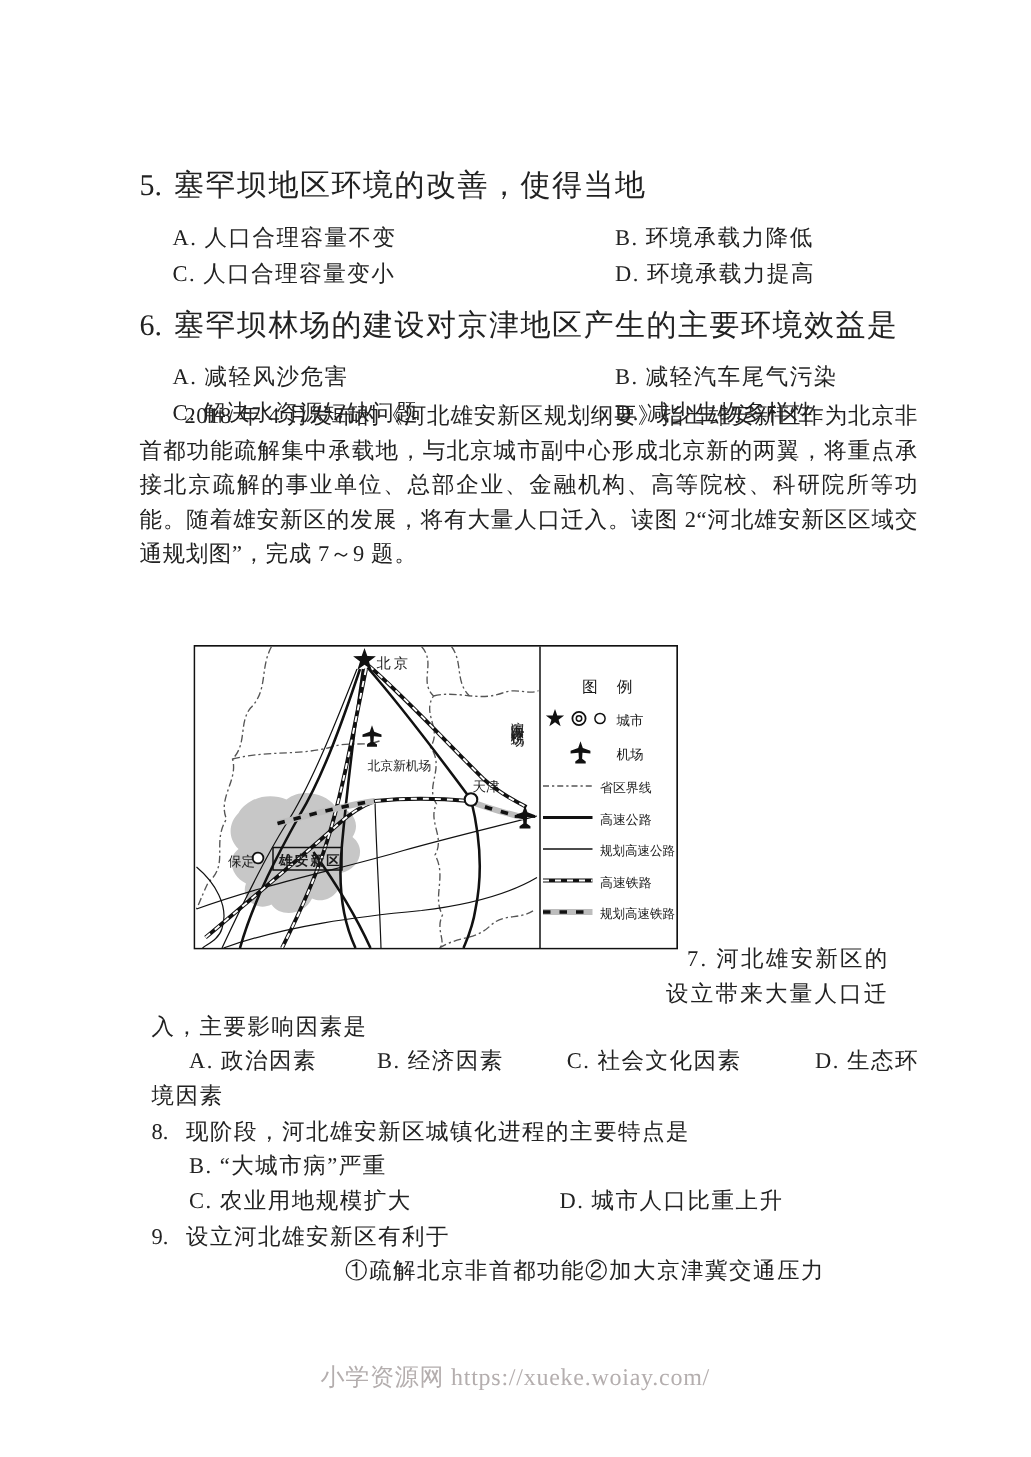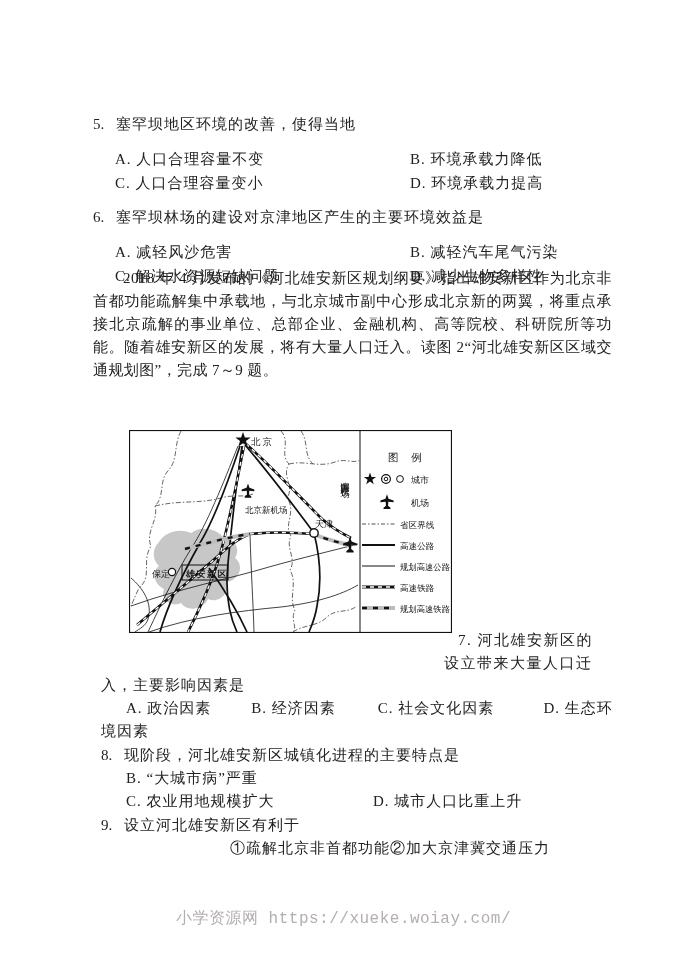--- a/index.html
+++ b/index.html
@@ -2,21 +2,21 @@
 <html><head>
 <meta charset="utf-8">
 <style>
   html,body{margin:0;padding:0;background:#ffffff;}
   .page{
     position:relative;width:687px;height:971px;background:#ffffff;overflow:hidden;
     font-family:"Liberation Serif","DejaVu Serif",serif;color:#222;
   }
   .sec{position:absolute;}
   
-  .stem{line-height:24px;font-size:15px;letter-spacing:1px;margin-bottom:12px;}
+  .stem{line-height:24px;font-size:20px;letter-spacing:1px;margin-bottom:12px;}
   .qnum{display:inline-block;width:23px;letter-spacing:0;}
   .optrow{display:flex;padding-left:22px;line-height:23.5px;font-size:15px;letter-spacing:1px;}
   .optrow .c1{width:295px;flex:0 0 auto;}
   .optrow8 .c1{width:247px;}
   .optrow9{padding-left:22px;text-align:right;}
   .optrow9 .c1{width:267px;}
   
   .passage{font-size:15px;line-height:23px;letter-spacing:0.4px;text-indent:2em;text-align:justify;}
   
   .figure-svg{position:absolute;left:129px;top:430px;display:block;}
@@ -26,21 +26,21 @@
     position:absolute;left:340px;top:474px;writing-mode:vertical-rl;text-orientation:upright;
     font-size:9px;letter-spacing:1.5px;color:#1a1a1a;line-height:10px;
   }
   
   .lower{width:518px;font-size:15px;line-height:23.2px;letter-spacing:1px;}
   .lower p{margin:0;}
   .opts-inline{text-indent:25px;}
   .oi-a{margin-right:40px;} .oi-b{margin-right:42px;} .oi-c{margin-right:49px;font-family:Liberation Serif, serif;}
   
   .footer{position:absolute;left:0;top:908px;width:687px;text-align:center;
-    font-family:Liberation Mono, monospace;font-size:16px;color:#b4aeae;letter-spacing:0.5px;}
+    font-family:Liberation Serif, serif;font-size:16px;color:#b4aeae;letter-spacing:0.5px;}
   
   text{font-family:"Liberation Serif","DejaVu Serif",serif;fill:#1a1a1a;}
 </style>
 </head>
 <body>
 
 <div class="page">
 
   <div class="sec" style="left:93px;top:112px;width:519px;">
     <div class="stem"><span class="qnum">5.</span><span>塞罕坝地区环境的改善，使得当地</span></div>

